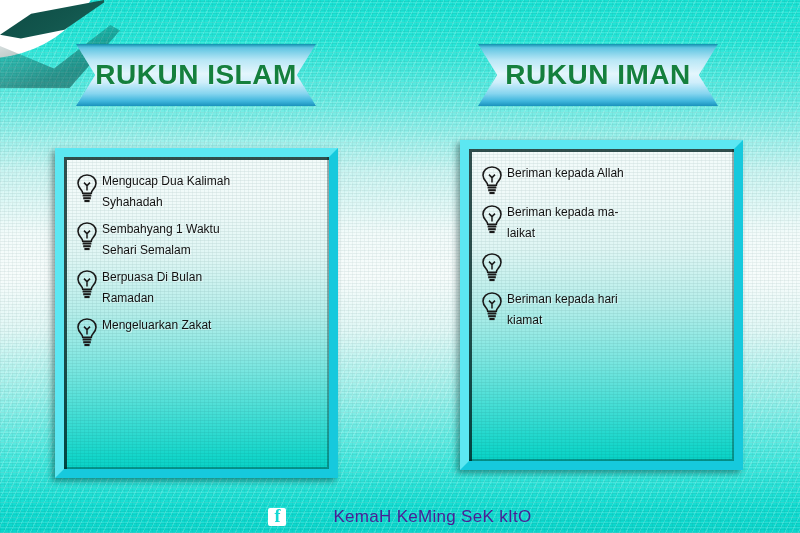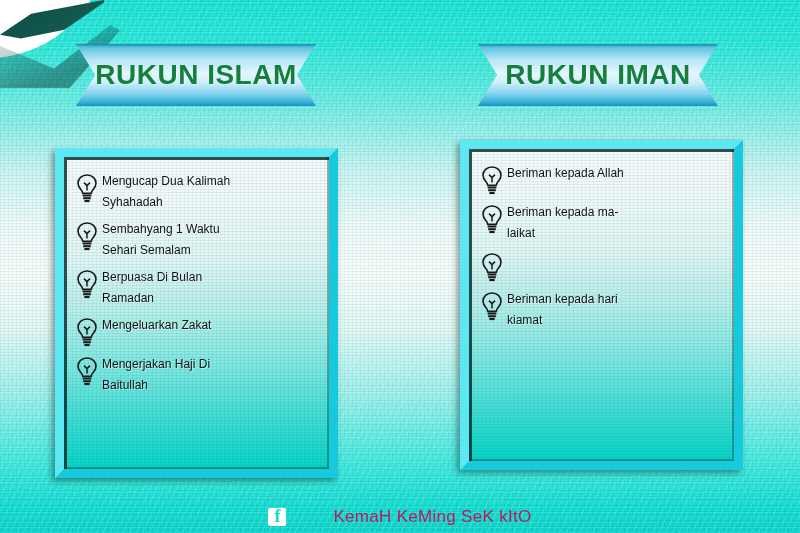--- a/index.html
+++ b/index.html
@@ -207,21 +207,21 @@
     left: 0; right: 0; top: -2px;
     text-align: center;
     font-family: "Liberation Serif", serif;
     font-weight: bold;
     font-size: 18px;
     color: #14d8d2;
   }
   .footer-text {
     font-family: "Liberation Sans", sans-serif;
     font-size: 17px;
-    color: #be185d;
+    color: #4c1d95;
     letter-spacing: .3px;
     white-space: nowrap;
     margin-left: 40px;
   }
 </style>
 </head>
 <body>
 
 <div id="stage">
 
@@ -296,33 +296,20 @@
               <path d="M13 3 C7.8 3 4 6.8 4 11.2 C4 14.2 5.6 16.2 7.2 18 C8.2 19.1 8.6 20.1 8.7 21.2 L17.3 21.2 C17.4 20.1 17.8 19.1 18.8 18 C20.4 16.2 22 14.2 22 11.2 C22 6.8 18.2 3 13 3 Z" fill="none" stroke="#1a1a1a" stroke-width="1.6"></path>
               <path d="M13 18.5 L13 13.6 M13 13.6 L10 10.6 M13 13.6 L16 10.6" fill="none" stroke="#1a1a1a" stroke-width="1.5"></path>
               <rect x="8.6" y="22.4" width="8.8" height="2.1" fill="#1a1a1a"></rect>
               <rect x="9.2" y="25.2" width="7.6" height="2.1" fill="#1a1a1a"></rect>
               <rect x="10.4" y="28" width="5.2" height="2.1" fill="#1a1a1a"></rect>
             </svg>
           </span>
           <span class="bullet-text">Mengeluarkan Zakat</span>
         </li>
 
-        <li>
-          <span class="bulb">
-            <svg viewBox="0 0 26 32" width="26" height="32">
-              <path d="M13 3 C7.8 3 4 6.8 4 11.2 C4 14.2 5.6 16.2 7.2 18 C8.2 19.1 8.6 20.1 8.7 21.2 L17.3 21.2 C17.4 20.1 17.8 19.1 18.8 18 C20.4 16.2 22 14.2 22 11.2 C22 6.8 18.2 3 13 3 Z" fill="none" stroke="#1a1a1a" stroke-width="1.6"></path>
-              <path d="M13 18.5 L13 13.6 M13 13.6 L10 10.6 M13 13.6 L16 10.6" fill="none" stroke="#1a1a1a" stroke-width="1.5"></path>
-              <rect x="8.6" y="22.4" width="8.8" height="2.1" fill="#1a1a1a"></rect>
-              <rect x="9.2" y="25.2" width="7.6" height="2.1" fill="#1a1a1a"></rect>
-              <rect x="10.4" y="28" width="5.2" height="2.1" fill="#1a1a1a"></rect>
-            </svg>
-          </span>
-          <span class="bullet-text">Mengerjakan Haji Di
-Baitullah</span>
-        </li>
 
       </ul>
     </div>
   </div>
 
   <div class="panel" style="left:460px; top:140px; width:283px; height:330px;">
     <div class="panel-tex"></div>
     <div class="panel-inner">
       <ul class="bullets">
 

